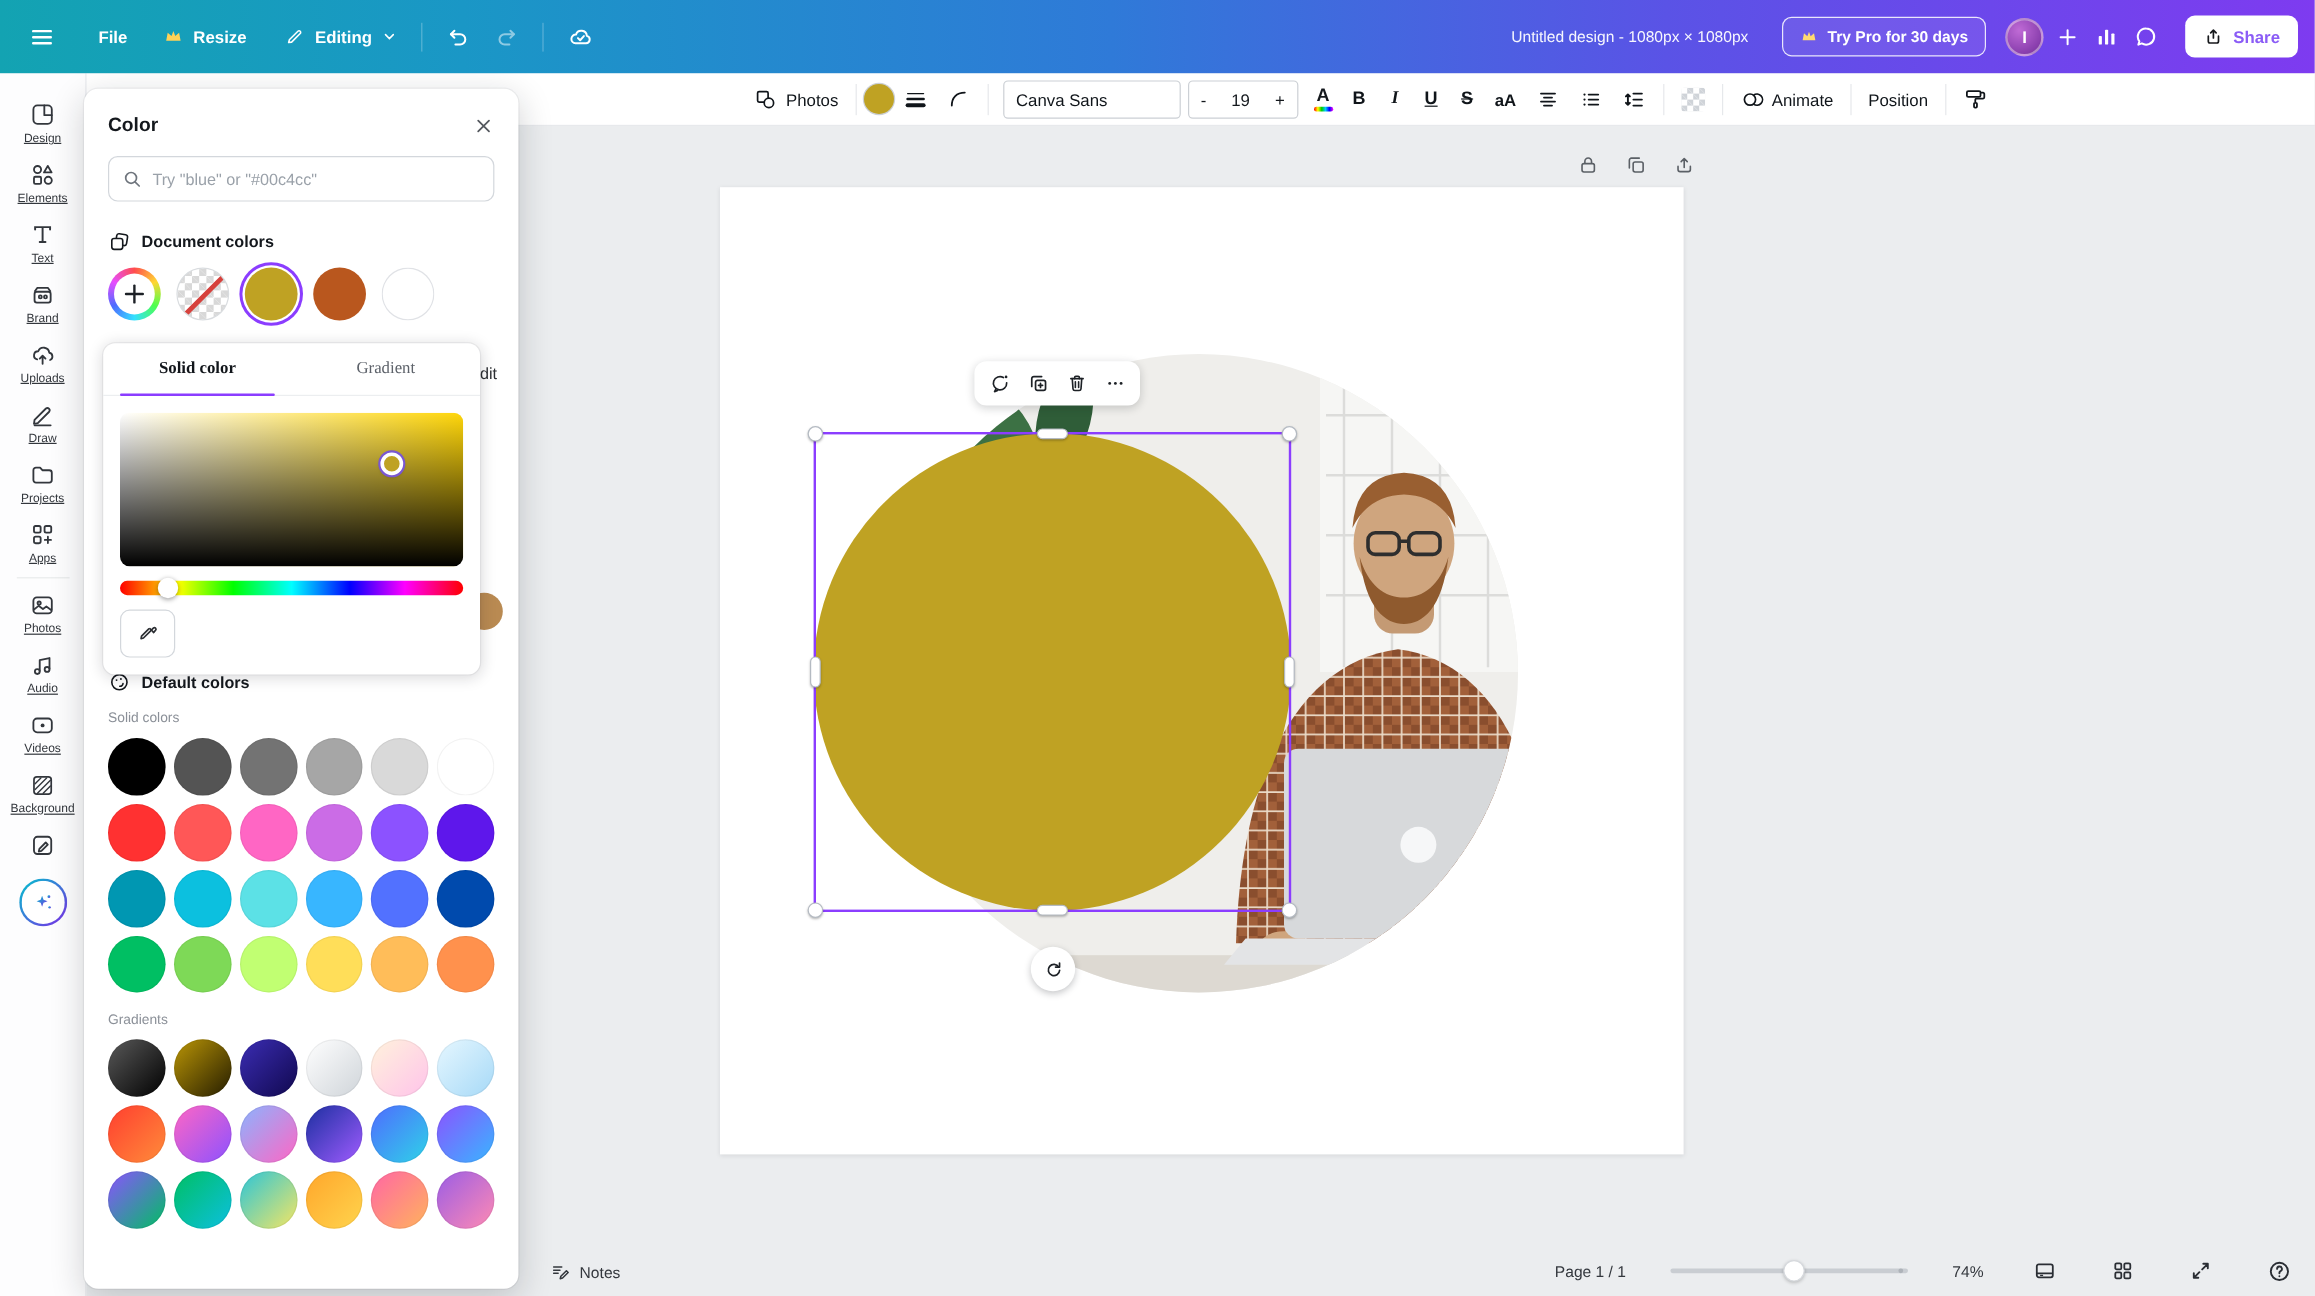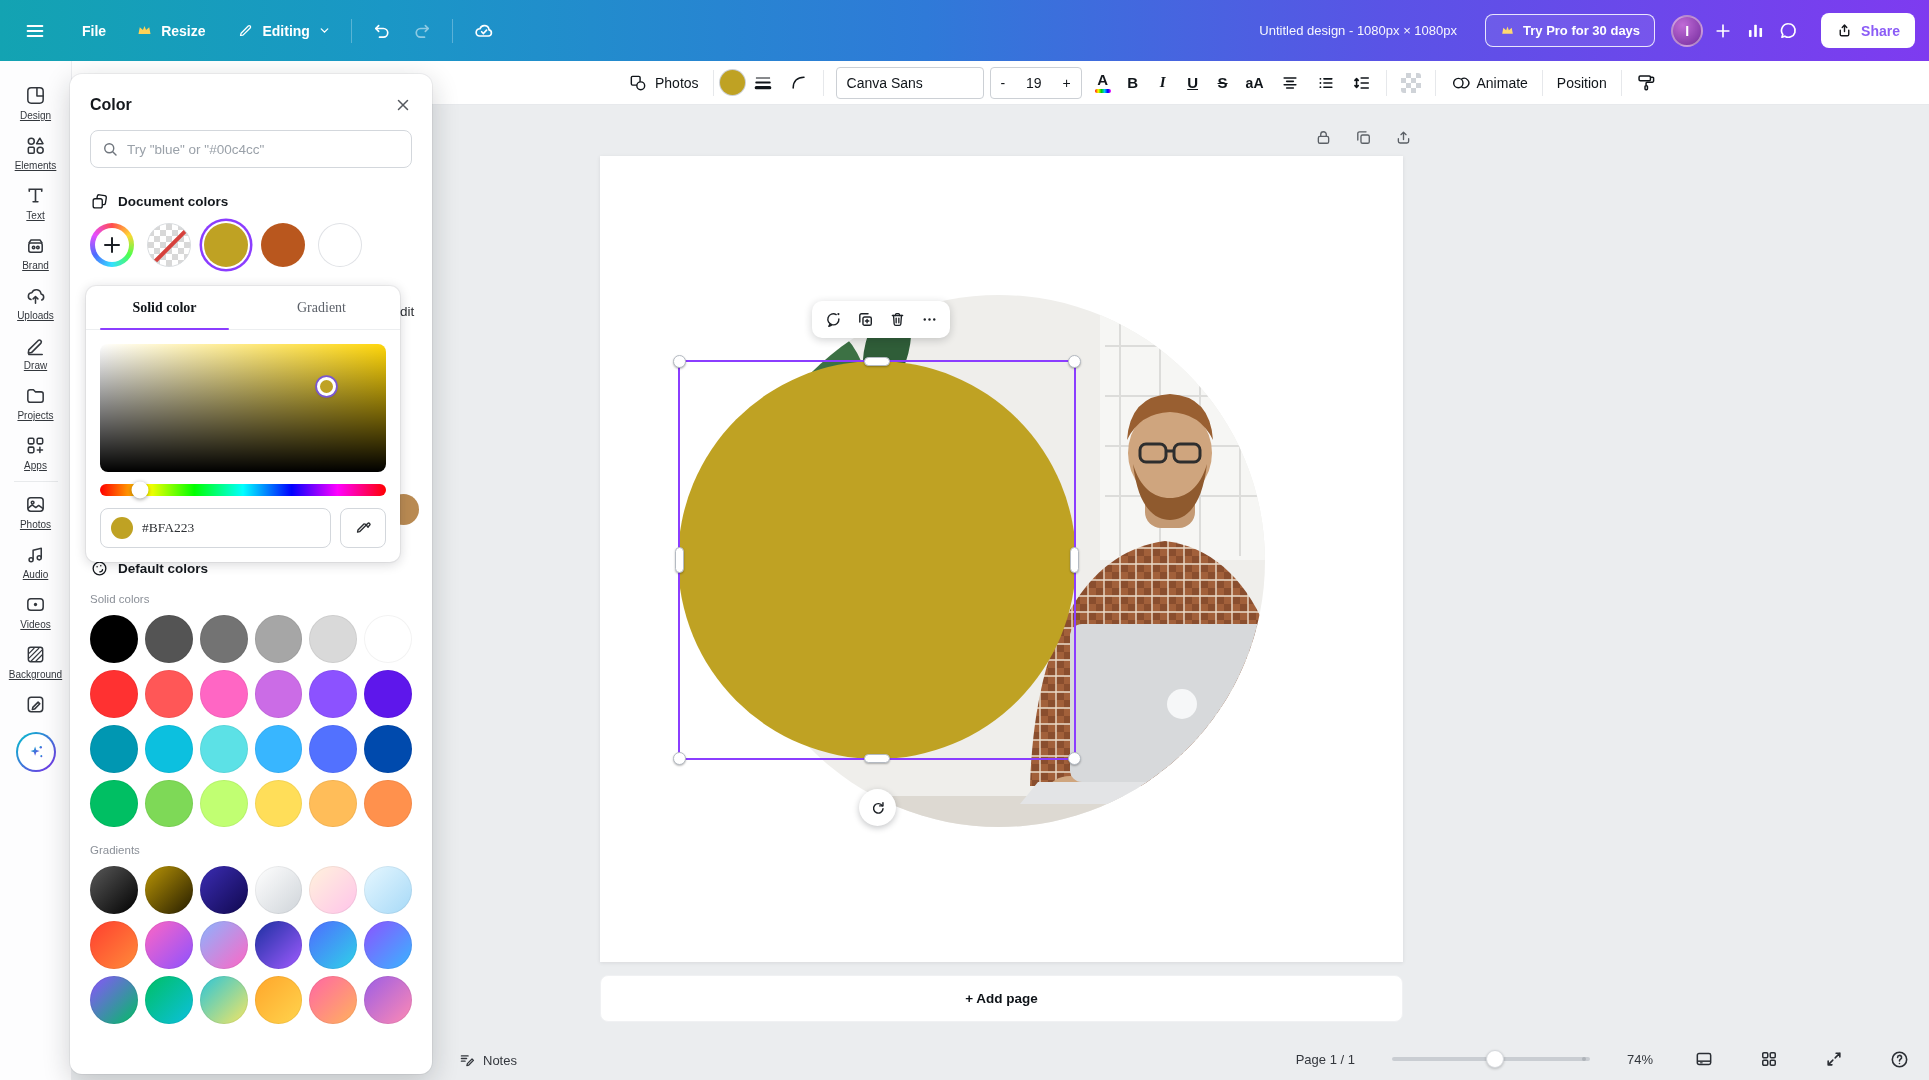--- a/index.html
+++ b/index.html
@@ -564,23 +564,20 @@
     </div>
   </div>
 
   <div class="rotate-btn">
     <svg width="18" height="18" viewBox="0 0 24 24" fill="none" stroke="currentColor" stroke-width="1.9" stroke-linecap="round" stroke-linejoin="round">
         <path d="M17.8 9.2a6.3 6.3 0 1 0 .9 3.6"></path>
         <path d="M18.6 4.8v4.4h-4.4"></path>
       </svg>
   </div>
 
-  <div class="addpage">
-    <span>+ Add page</span>
-  </div>
 
   <div class="status-left">
     <svg width="18" height="18" viewBox="0 0 24 24" fill="none" stroke="#33373d" stroke-width="1.7" stroke-linecap="round" stroke-linejoin="round">
         <path d="M4.5 6.5h9M4.5 10h7M4.5 13.5h5"></path>
         <path d="M12.5 16.8l6.2-6.2 1.9 1.9-6.2 6.2-2.6.7z"></path>
       </svg>
     <span>Notes</span>
   </div>
   <div class="status-right">
     <span class="pg-ind">Page 1 / 1</span>
@@ -669,24 +666,20 @@
           <span>Gradient</span>
         </div>
     </div>
     <div class="sat-box">
       <div class="sat-handle" style="background: rgb(191, 162, 35);"></div>
     </div>
     <div class="hue-bar">
       <div class="hue-handle"></div>
     </div>
     <div class="hex-row">
-      <div class="hex-box">
-        <div class="mini" style="background: rgb(191, 162, 35);"></div>
-        <input type="text" value="#BFA223" style="">
-      </div>
       <div class="eyedrop">
         <svg width="19" height="19" viewBox="0 0 24 24" fill="none" stroke="currentColor" stroke-width="1.8" stroke-linecap="round" stroke-linejoin="round">
             <path d="M13.8 6.2l4 4"></path>
             <path d="M15.3 7.7l2.1-2.1a1.6 1.6 0 0 1 2.3 2.3l-2.1 2.1"></path>
             <path d="M14.6 8.4L7 16l-2.5.6L5 14l7.6-7.6"></path>
           </svg>
       </div>
     </div>
   </div>
 

